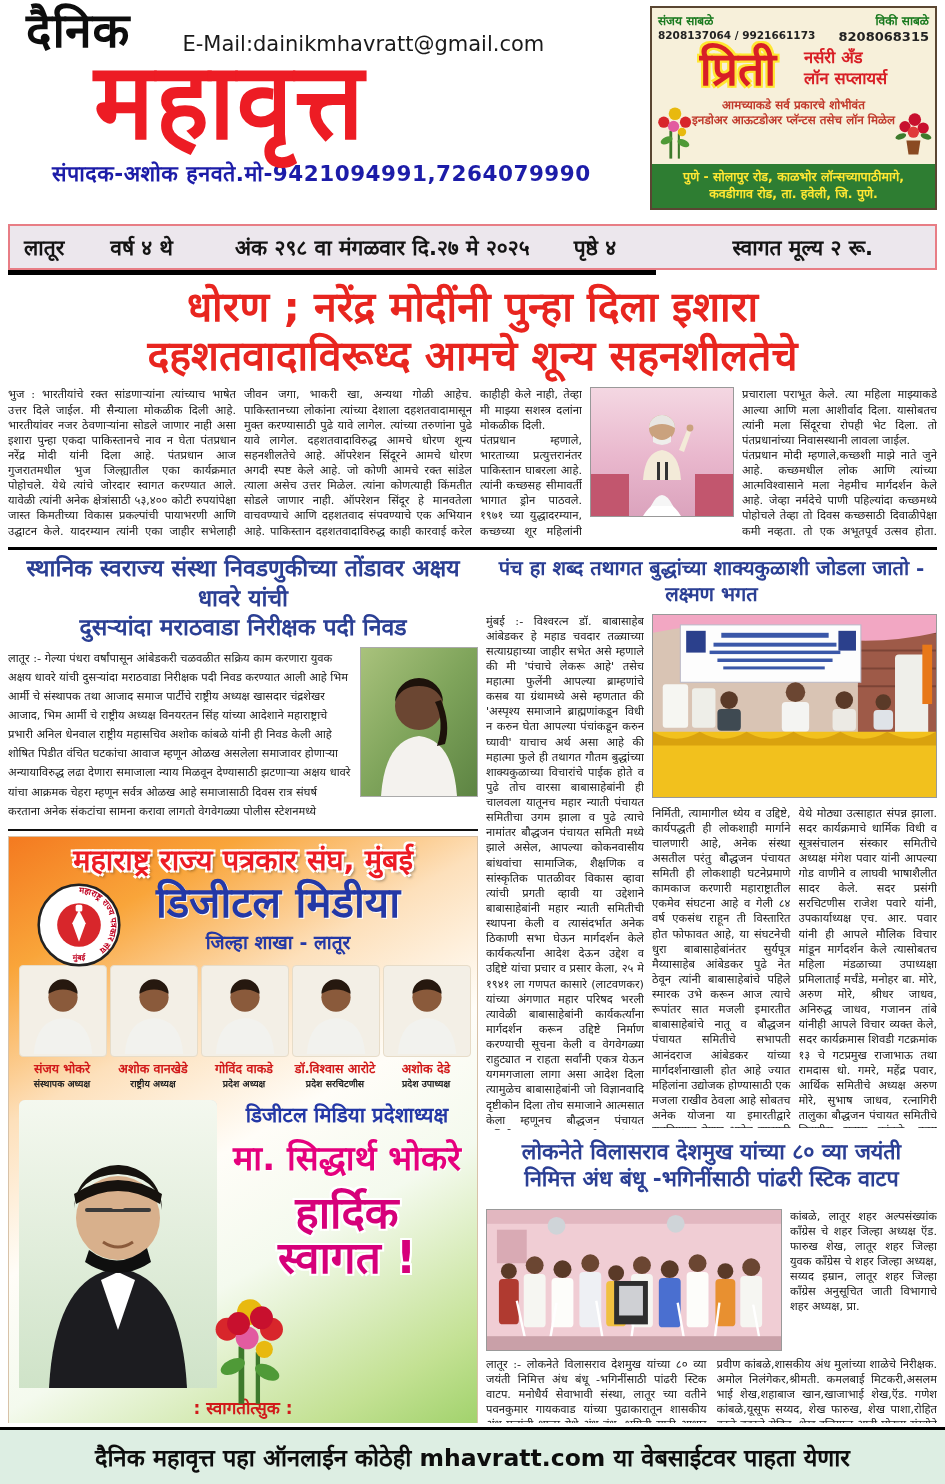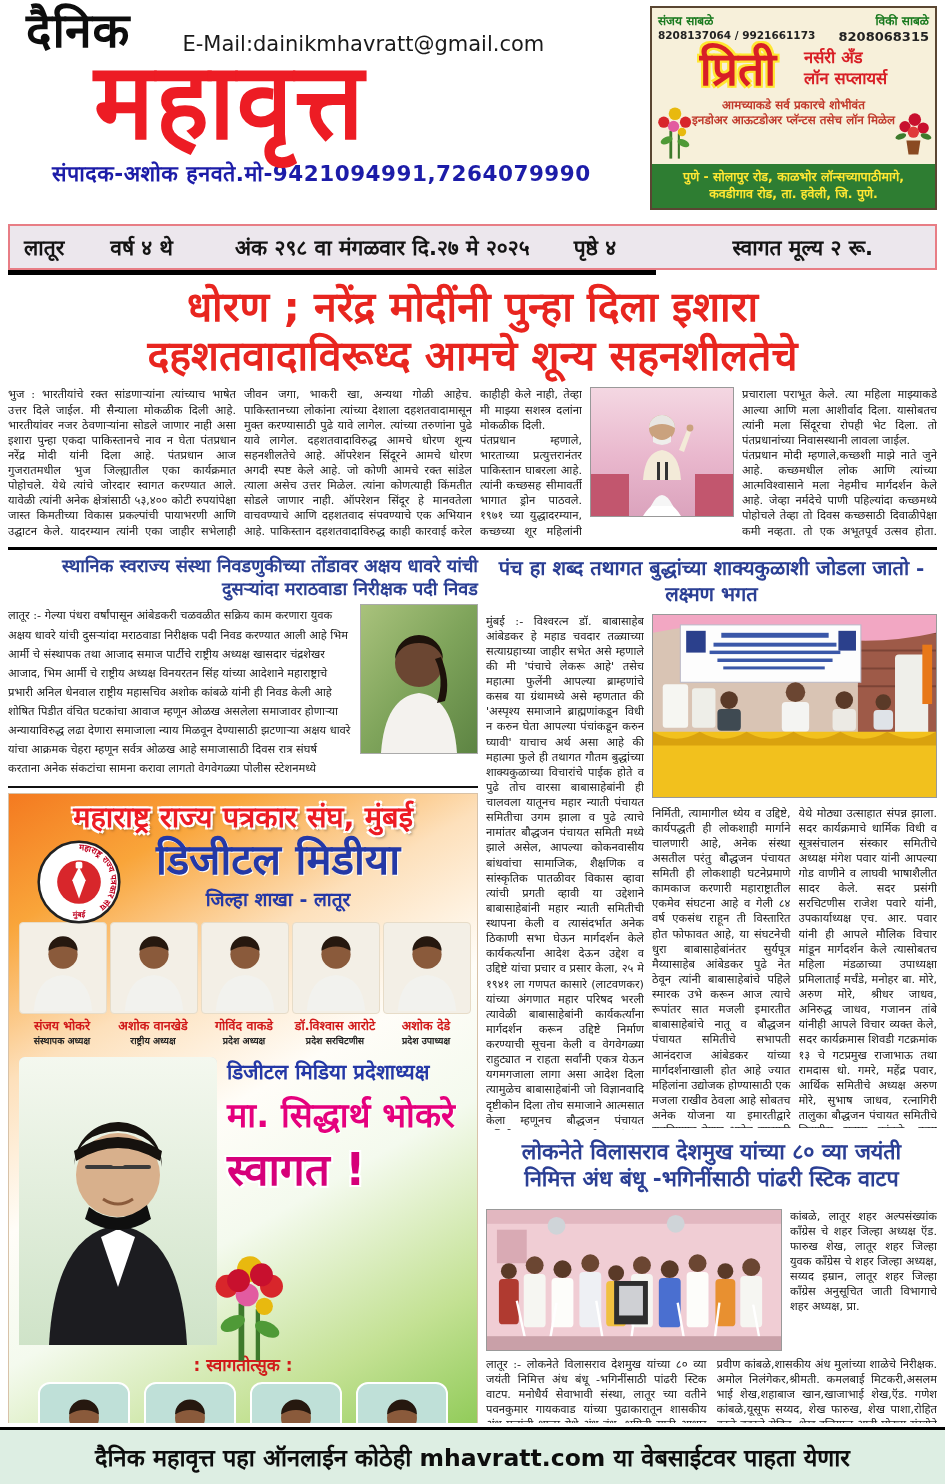--- a/index.html
+++ b/index.html
@@ -50,21 +50,21 @@
   .lc4{flex:1;}
   .ph{overflow:hidden;background:#ddd;flex-shrink:0;}
   .ph svg{display:block;width:100%;height:100%;}
   .modi{flex:0 0 142px;height:128px;border:1px solid #999;}
   .rule-black{height:3px;background:#000;margin:8px 8px 4px 8px;}
   
   .main-row{display:flex;gap:8px;padding:0 8px;}
   .col-left{width:470px;flex-shrink:0;}
   .col-right{flex:1;min-width:0;}
   .sec-head{color:#2b3f94;font-weight:800;text-align:center;line-height:1.28;}
-  .sa-head{font-size:18px;text-align:right;}
+  .sa-head{font-size:23px;}
   .sa-body{margin-top:4px;height:176px;overflow:hidden;}
   .akshay{float:right;width:116px;height:148px;margin:0 0 4px 8px;border:1px solid #aaa;}
   .sa-rule{height:2px;background:#111;margin:6px 0 5px 0;}
   
   .press-ad{height:688px;position:relative;overflow:hidden;border:1px solid #d8c2a8;box-sizing:border-box;
     background:linear-gradient(150deg,#f47a20 0%,#f9a53a 14%,#fde0bb 30%,#fffdf8 46%,#f4faee 60%,#c3e193 80%,#7dc242 100%);
     padding:8px 10px;}
   .pa-title{font-size:29px;font-weight:900;color:#ed1c24;text-align:center;line-height:1.1;
     text-shadow:-2px -2px 0 #fff,2px -2px 0 #fff,-2px 2px 0 #fff,2px 2px 0 #fff,3px 3px 3px rgba(0,0,0,.35);}
   .pa-sub-wrap{position:relative;margin-top:4px;}
@@ -73,21 +73,21 @@
   .pa-sub{font-size:42px;font-weight:900;color:#2438a6;text-align:center;line-height:1.05;margin-left:70px;
     text-shadow:1px 1px 0 #fff;}
   .pa-branch{font-size:19px;font-weight:800;color:#2438a6;text-align:center;margin:4px 0 0 70px;}
   .pa-officials{display:flex;justify-content:space-between;margin-top:10px;gap:5px;}
   .pa-person{width:86px;text-align:center;}
   .portrait{width:86px;height:90px;border-radius:4px;background:#f3efe6;border:1px solid #e7dcc8;}
   .pa-name{font-size:12.5px;font-weight:800;color:#d11a1a;margin-top:3px;white-space:nowrap;}
   .pa-role{font-size:9.3px;font-weight:700;color:#222;}
   .pa-middle{position:relative;margin-top:10px;height:288px;}
   .siddharth{position:absolute;left:0;top:0;width:198px;height:288px;border-radius:6px 6px 0 0;}
-  .pa-mid-text{margin-left:208px;}
+  .pa-mid-text{margin-left:208px;text-align:center;}
   .pa-desig{font-size:20.5px;font-weight:800;color:#2438a6;margin-top:6px;}
   .pa-honoree{font-size:34px;font-weight:900;color:#e5007d;margin-top:6px;text-shadow:1px 1px 0 #fff;}
   .pa-loc{font-size:22px;font-weight:800;color:#2438a6;margin-top:6px;}
   .pa-welcome{font-size:44px;font-weight:900;color:#d6007a;line-height:1.04;margin-top:10px;
     text-shadow:-2px -2px 0 #fff,2px -2px 0 #fff,-2px 2px 0 #fff,2px 2px 0 #fff;}
   .bouquet-center{position:absolute;left:188px;bottom:0;width:86px;height:96px;}
   .pa-wlabel{font-size:17px;font-weight:800;color:#d11a1a;text-align:center;margin-top:8px;}
   .pa-welcomers{display:flex;justify-content:center;gap:14px;margin-top:6px;position:relative;}
   .wc-card{width:92px;text-align:center;}
   .wc-photo{width:92px;height:100px;border-radius:12px;background:#bfe0d8;border:2px solid #fff;box-sizing:border-box;}
@@ -355,20 +355,21 @@
               <rect x="104" y="108" width="28" height="4" rx="2" fill="#3a3a3a"></rect>
               <rect x="92" y="109" width="14" height="3" fill="#3a3a3a"></rect>
               <path d="M84 142 q15 10 30 0" stroke="#8a5a3b" stroke-width="3" fill="none"></path>
               <path d="M70 150 q29 22 58 -2 l4 14 q-33 22 -66 0 Z" fill="#0f0f0f"></path>
             </svg>
           </div>
           <div class="pa-mid-text">
             <div class="pa-desig">डिजीटल मिडिया प्रदेशाध्यक्ष</div>
             <div class="pa-honoree">मा. सिद्धार्थ भोकरे</div>
             <div class="pa-welcome">
+              <div>हार्दिक</div>
               <div>स्वागत !</div>
             </div>
           </div>
           <div class="bouquet-center">
             <svg viewBox="0 0 60 80">
                   <use href="#flowers"></use>
                   <circle cx="22" cy="22" r="8" fill="#c8102e"></circle>
                   <circle cx="38" cy="18" r="8" fill="#c8102e"></circle>
                 </svg>
           </div>

